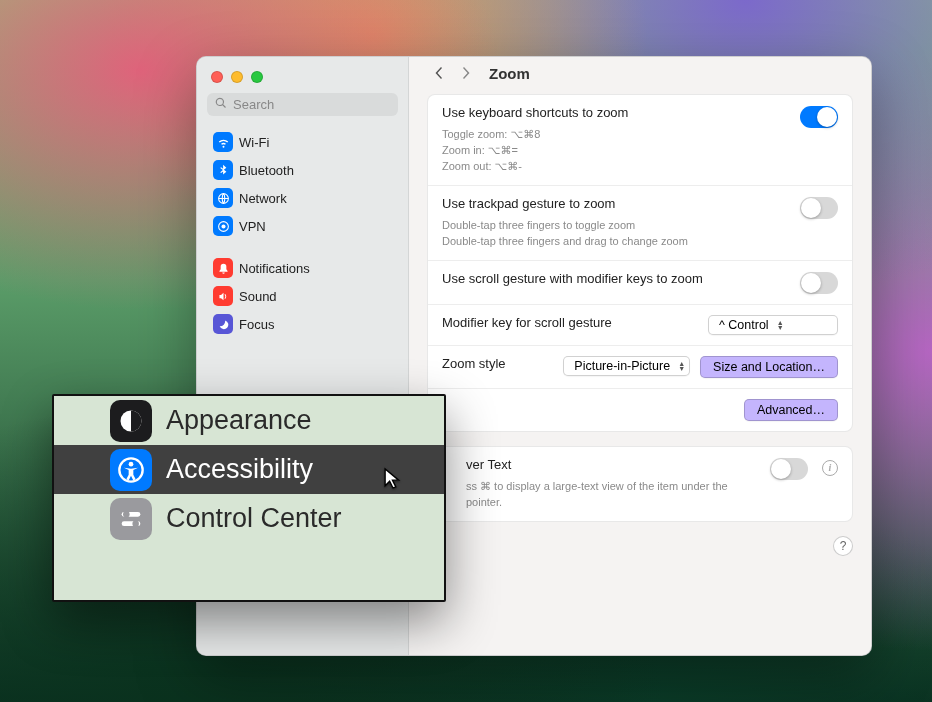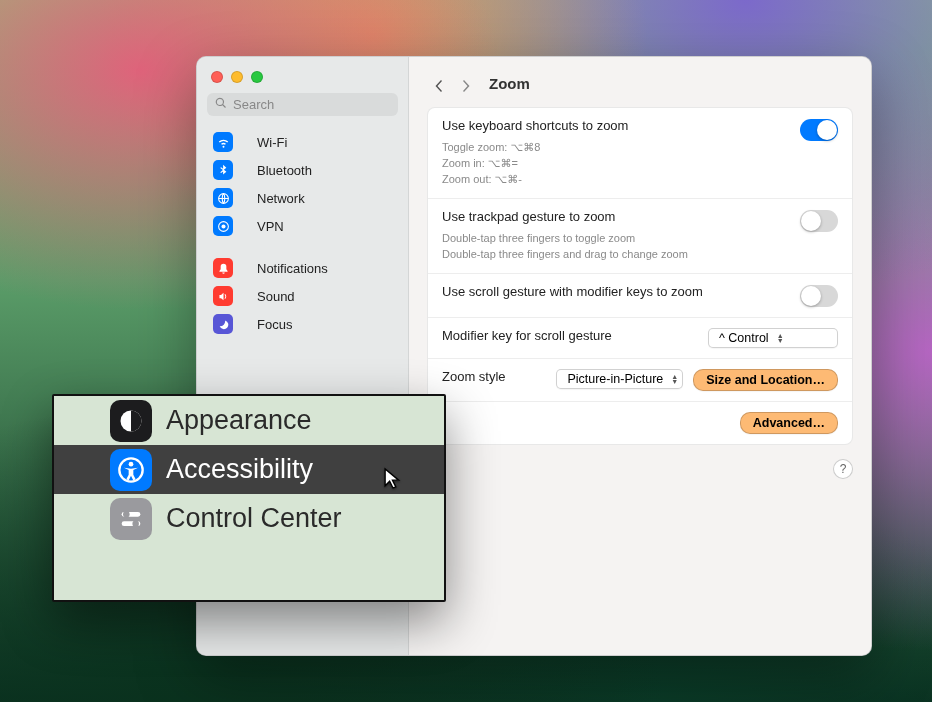--- a/index.html
+++ b/index.html
@@ -20,43 +20,43 @@
 .traffic .r { background: #ff5f57; } .traffic .y { background: #febc2e; } .traffic .g { background: #28c840; }
 .search { margin: 0 10px 8px; background: rgba(0,0,0,.06); border-radius: 6px; padding: 4px 8px; display: flex; align-items: flex-start; gap: 6px; color: #888; font-size: 13px; }
 .search svg { width: 12px; height: 12px; fill: #888; }
 .account { display: flex; align-items: center; gap: 10px; padding: 6px 14px 12px; }
 .avatar { width: 34px; height: 34px; border-radius: 50%; background: radial-gradient(circle at 30% 30%, #6a4a3a, #2a1a10); display:flex; align-items:center; justify-content:center; }
 .avatar::after { content:""; width:16px; height:16px; border-radius:50%; background: radial-gradient(circle at 40% 35%, #9a7a5a, #5a3a2a); box-shadow: 0 10px 0 2px #5a3a2a; }
 .acct-text .name { font-size: 13px; color: #222; }
 .acct-text .sub { font-size: 11px; color: #888; }
 .nav { padding: 0 8px; overflow: hidden; }
 .nav-group { padding: 4px 0 10px; }
-.nav-item { display: flex; align-items: center; gap: 24px; padding: 4px 8px; border-radius: 6px; font-size: 13px; color: #222; cursor: default; }
+.nav-item { display: flex; align-items: center; gap: 6px; padding: 4px 8px; border-radius: 6px; font-size: 13px; color: #222; cursor: default; }
 .nicon { width: 20px; height: 20px; border-radius: 5px; display: flex; align-items: center; justify-content: center; flex-shrink: 0; }
 .nicon svg { width: 13px; height: 13px; fill: #fff; }
 .main { flex: 1; background: #f5f3f2; display: flex; flex-direction: column; }
-.toolbar { display: flex; gap: 6px; padding: 18px 18px 10px; }
+.toolbar { display: flex; align-items: center; gap: 6px; padding: 5px 18px 10px; }
 .navbtn { width: 22px; height: 22px; display: flex; align-items: center; justify-content: center; color: #888; border-radius: 4px; }
 .navbtn.active { color: #555; }
 .navbtn svg { width: 11px; height: 14px; fill: currentColor; }
 .title { font-size: 15px; font-weight: 600; color: #333; margin-left: 6px; }
 .content { padding: 0 18px 18px; overflow-y: auto; }
 .panel { background: #fff; border: 1px solid rgba(0,0,0,.09); border-radius: 8px; margin-bottom: 14px; }
 .row { padding: 10px 14px; border-bottom: 1px solid rgba(0,0,0,.07); display: flex; align-items: flex-start; gap: 10px; }
 .row:last-child { border-bottom: none; }
 .row-body { flex: 1; }
 .row-title { font-size: 13px; color: #222; }
 .row-sub { font-size: 11px; color: #8a8a8a; line-height: 1.45; margin-top: 7px; }
 .toggle { width: 38px; height: 22px; border-radius: 11px; background: #d8d8d8; position: relative; flex-shrink: 0; margin-top: 1px; }
 .toggle::after { content:""; position: absolute; width: 20px; height: 20px; background: #fff; border-radius: 50%; top: 1px; left: 1px; box-shadow: 0 1px 3px rgba(0,0,0,.3); }
 .toggle.on { background: #007aff; } .toggle.on::after { left: 17px; }
 .info-btn { width: 16px; height: 16px; border-radius: 50%; border: 1.5px solid #aaa; color: #aaa; display:flex; align-items:center; justify-content:center; font-size:10px; font-weight:600; font-style: italic; margin-top:3px; margin-left:4px; font-family: Georgia, serif;}
 .select { background: #fff; border: 1px solid rgba(0,0,0,.18); border-radius: 5px; padding: 2px 4px 2px 10px; font-size: 12.5px; display: flex; align-items: center; gap: 8px; box-shadow: 0 1px 1px rgba(0,0,0,.04); }
 .select .arrows { display: flex; flex-direction: column; line-height: 5px; font-size: 7px; color: #555; }
-.btn { background: #fdba74; border: 1px solid rgba(0,0,0,.18); border-radius: 10px; padding: 3px 12px; font-size: 12.5px; box-shadow: 0 1px 1px rgba(0,0,0,.04); font-weight: bold; }
+.btn { background: #c4b5fd; border: 1px solid rgba(0,0,0,.18); border-radius: 5px; padding: 3px 12px; font-size: 12.5px; box-shadow: 0 1px 1px rgba(0,0,0,.04); }
 .row.inline { align-items: flex-start; }
 .row .push { margin-left: auto; }
 .help { width: 20px; height: 20px; border-radius: 50%; border: 1px solid rgba(0,0,0,.2); color: #666; display:flex; align-items:center; justify-content:center; font-size:12px; margin-left:auto; background:#fff; }
 .footer { display:flex; justify-content:flex-end; padding: 0 0 4px; }
 
 
 .pip { position: absolute; left: 52px; top: 394px; width: 394px; height: 208px; background: #d7e5d4; border: 2.5px solid #111; border-radius: 2px; box-shadow: 0 20px 50px rgba(0,0,0,.45); overflow: hidden; }
 .pip-row { display: flex; align-items: center; gap: 18px; padding: 9px 10px 9px 112px; font-size: 27px; color: #2a2a2a; position: relative; }
 .pip-row.sel { background: #404040; color: #fff; }
 .pip-icon { width: 42px; height: 42px; border-radius: 10px; display:flex; align-items:center; justify-content:center; position:absolute; left:56px; }
@@ -228,20 +228,30 @@
                 <span>▼</span>
               </span>
           </div>
           <button class="btn">Size and Location…</button>
         </div>
         <div class="row inline" style="justify-content:flex-end">
           <button class="btn">Advanced…</button>
         </div>
       </div>
 
+      <div class="panel">
+        <div class="row">
+          <div class="row-body" style="padding-left:24px">
+            <div class="row-title">ver Text</div>
+            <div class="row-sub">ss ⌘ to display a large-text view of the item under the pointer.</div>
+          </div>
+          <div class="toggle"></div>
+          <div class="info-btn">i</div>
+        </div>
+      </div>
 
       <div class="footer">
         <div class="help">?</div>
       </div>
     </div>
   </div>
 </div>
 
 <div class="pip">
   <div class="pip-row">

